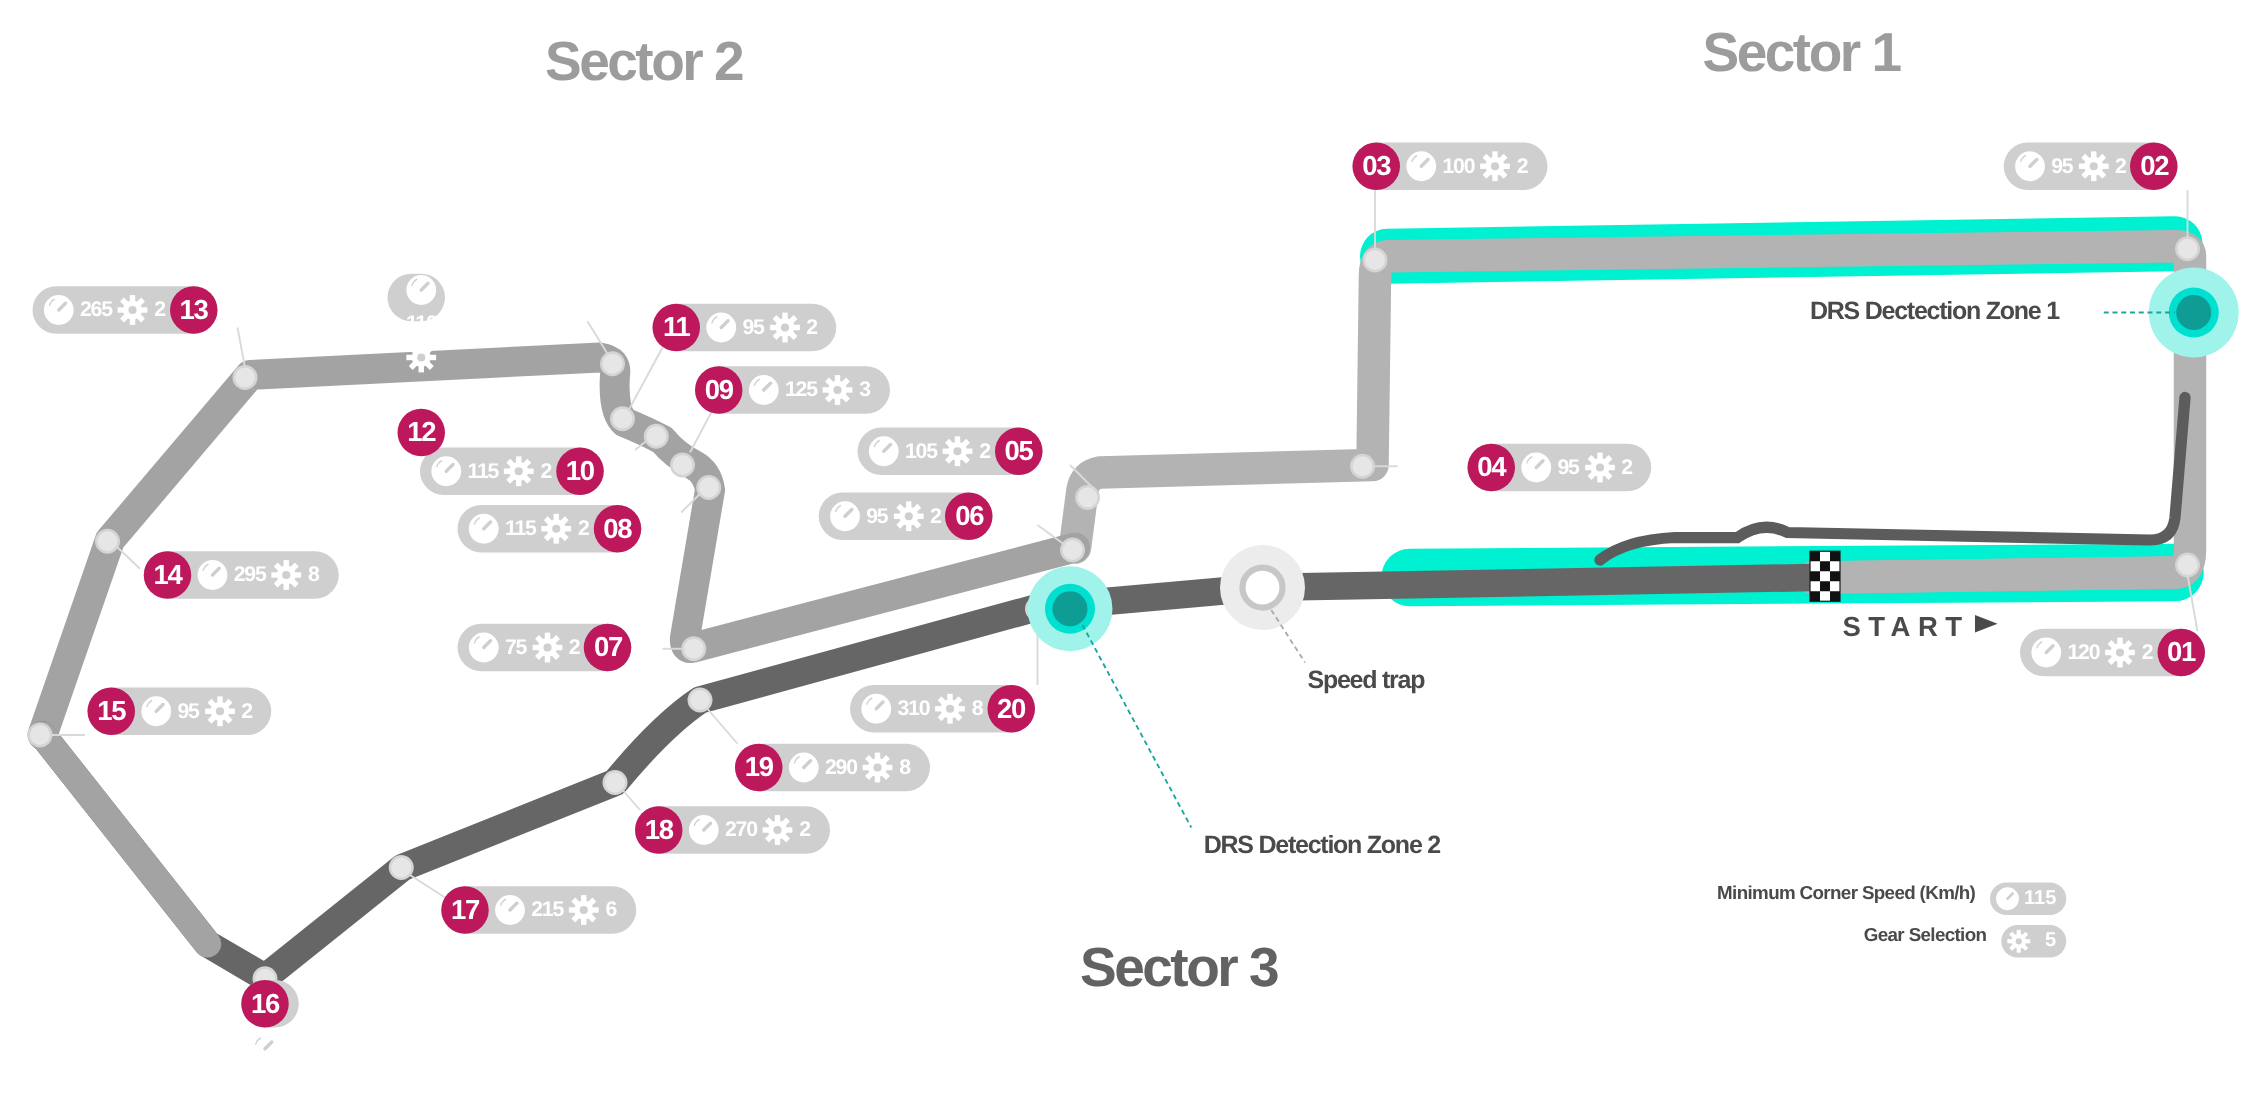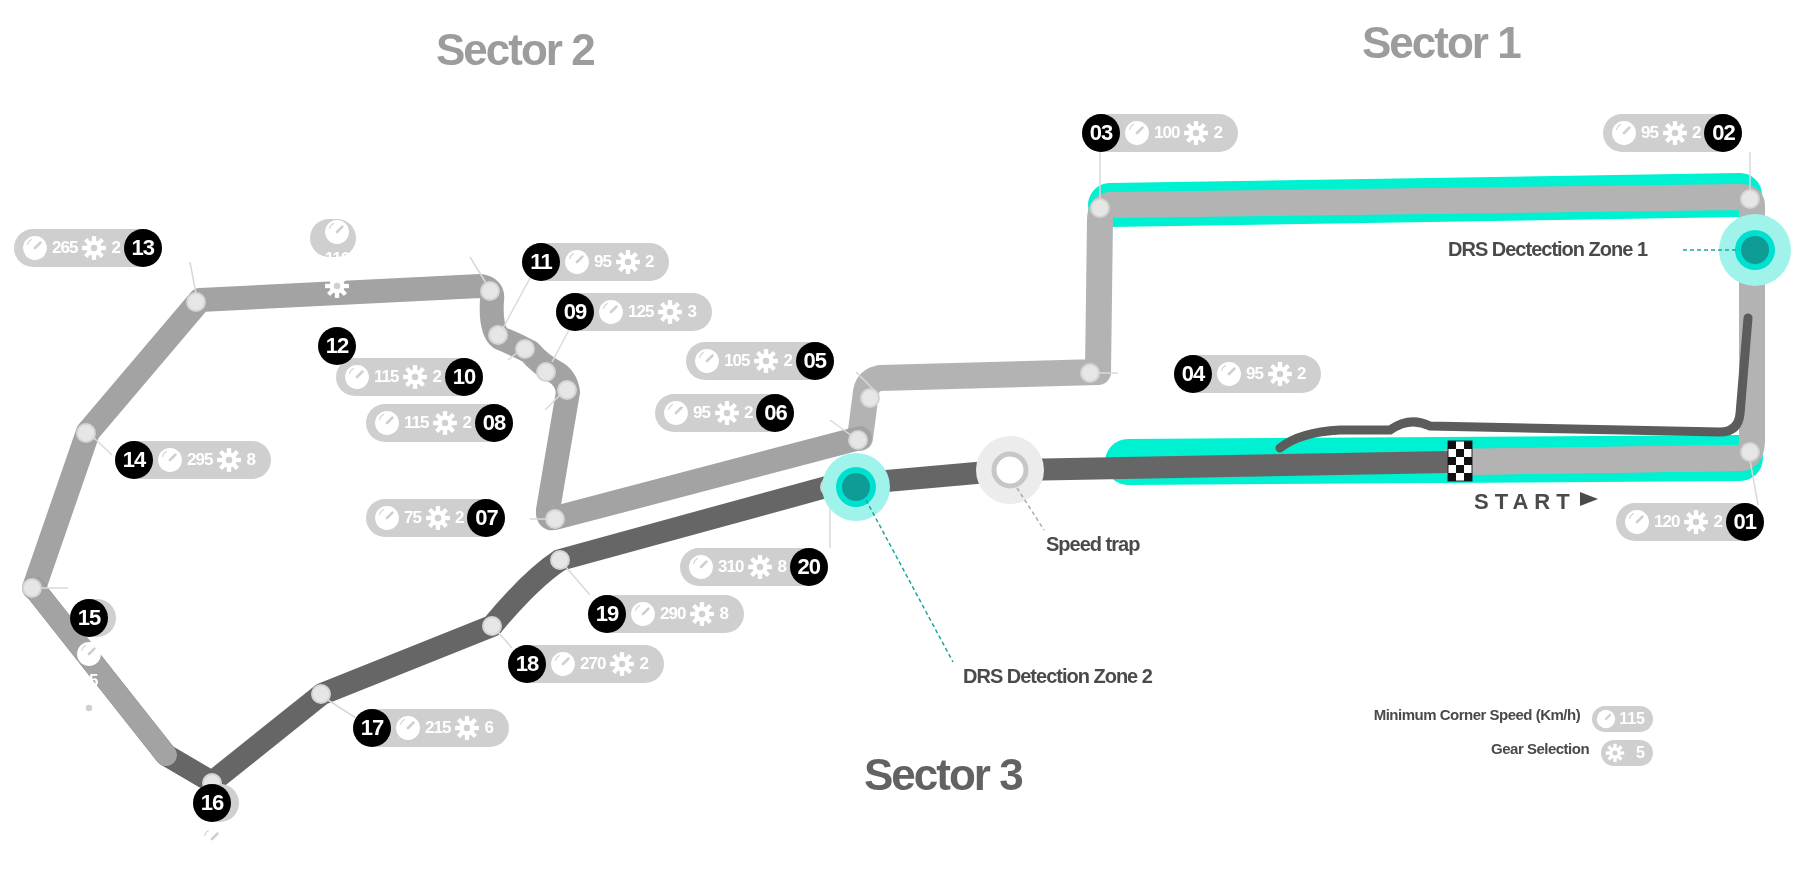--- a/index.html
+++ b/index.html
@@ -3,21 +3,21 @@
 <meta charset="utf-8">
 <style>
   html, body { margin:0; padding:0; background:#ffffff; }
   body { width:1801px; height:889px; position:relative; overflow:hidden; font-family:"Liberation Sans", sans-serif; }
   #map { position:absolute; left:0; top:0; width:1801px; height:889px; }
   .sector-title { position:absolute; font-family:"Liberation Sans", sans-serif; font-weight:bold; font-size:44px; letter-spacing:-2px; }
   .s-light { color:#9c9c9c; }
   .s-dark { color:#626262; }
   .annot { position:absolute; font-family:"Liberation Sans", sans-serif; font-weight:bold; color:#4a4a4a; letter-spacing:-1px; }
   .pill { position:absolute; height:38px; border-radius:19px; background:#cfcfcf; display:flex; align-items:center; gap:4px; padding:0 8px; box-sizing:border-box; white-space:nowrap; }
-  .pill .num { width:38px; height:38px; border-radius:50%; background:#000000; color:#fff; font-weight:bold; font-size:22px; display:flex; align-items:center; justify-content:center; letter-spacing:-1px; flex:0 0 auto; }
+  .pill .num { width:38px; height:38px; border-radius:50%; background:#be185d; color:#fff; font-weight:bold; font-size:22px; display:flex; align-items:center; justify-content:center; letter-spacing:-1px; flex:0 0 auto; }
   .pill.left-num { padding-left:0; }
   .pill.right-num { padding-right:0; }
   .pill .val { color:#fff; font-weight:bold; font-size:17px; letter-spacing:-1px; }
   .pill svg { flex:0 0 auto; }
   .legend-row { position:absolute; display:flex; align-items:flex-start; gap:12px; }
   .legend-label { font-weight:bold; color:#4a4a4a; font-size:15px; letter-spacing:-0.5px; }
   .mini-pill { height:26px; border-radius:13px; background:#cfcfcf; display:flex; align-items:center; gap:3px; padding:0 8px 0 4px; color:#fff; font-weight:bold; font-size:16px; }
   .start-label { position:absolute; font-weight:bold; color:#4a4a4a; font-size:22px; letter-spacing:6px; }
 </style>
 </head>
@@ -413,21 +413,21 @@
           <rect x="10" y="1" width="4" height="6" transform="rotate(45 12 12)"></rect>
           <rect x="10" y="17" width="4" height="6" transform="rotate(45 12 12)"></rect>
           <rect x="1" y="10" width="6" height="4" transform="rotate(45 12 12)"></rect>
           <rect x="17" y="10" width="6" height="4" transform="rotate(45 12 12)"></rect>
         </g>
         <circle cx="12" cy="12" r="3" fill="#cfcfcf"></circle>
       </svg>
       <span class="val">2</span>
       <span class="num">12</span>
     </div>
-    <div class="pill right-num" style="left: 14px; top: 229px;">
+    <div class="pill right-num" style="left: 26px; top: 229px;">
       <svg width="26" height="26" viewBox="0 0 24 24">
         <circle cx="12" cy="12" r="11" fill="#fff"></circle>
         <path d="M12 12 L17 7" stroke="#cfcfcf" stroke-width="2.5" stroke-linecap="round"></path>
         <path d="M5 9 A8 8 0 0 1 9 4" stroke="#cfcfcf" stroke-width="1" fill="none"></path>
       </svg>
       <span class="val">265</span>
       <svg width="26" height="26" viewBox="0 0 24 24">
         <g fill="#fff">
           <circle cx="12" cy="12" r="7"></circle>
           <rect x="10" y="1" width="4" height="6"></rect>
@@ -462,21 +462,21 @@
           <rect x="10" y="1" width="4" height="6" transform="rotate(45 12 12)"></rect>
           <rect x="10" y="17" width="4" height="6" transform="rotate(45 12 12)"></rect>
           <rect x="1" y="10" width="6" height="4" transform="rotate(45 12 12)"></rect>
           <rect x="17" y="10" width="6" height="4" transform="rotate(45 12 12)"></rect>
         </g>
         <circle cx="12" cy="12" r="3" fill="#cfcfcf"></circle>
       </svg>
       <span class="val">8</span>
       <span style="width:4px"></span>
     </div>
-    <div class="pill left-num" style="left: 70px; top: 599px; flex-direction: column;">
+    <div class="pill left-num" style="left: 70px; top: 550px;">
       <span class="num">15</span>
       <svg width="26" height="26" viewBox="0 0 24 24">
         <circle cx="12" cy="12" r="11" fill="#fff"></circle>
         <path d="M12 12 L17 7" stroke="#cfcfcf" stroke-width="2.5" stroke-linecap="round"></path>
         <path d="M5 9 A8 8 0 0 1 9 4" stroke="#cfcfcf" stroke-width="1" fill="none"></path>
       </svg>
       <span class="val">95</span>
       <svg width="26" height="26" viewBox="0 0 24 24">
         <g fill="#fff">
           <circle cx="12" cy="12" r="7"></circle>

